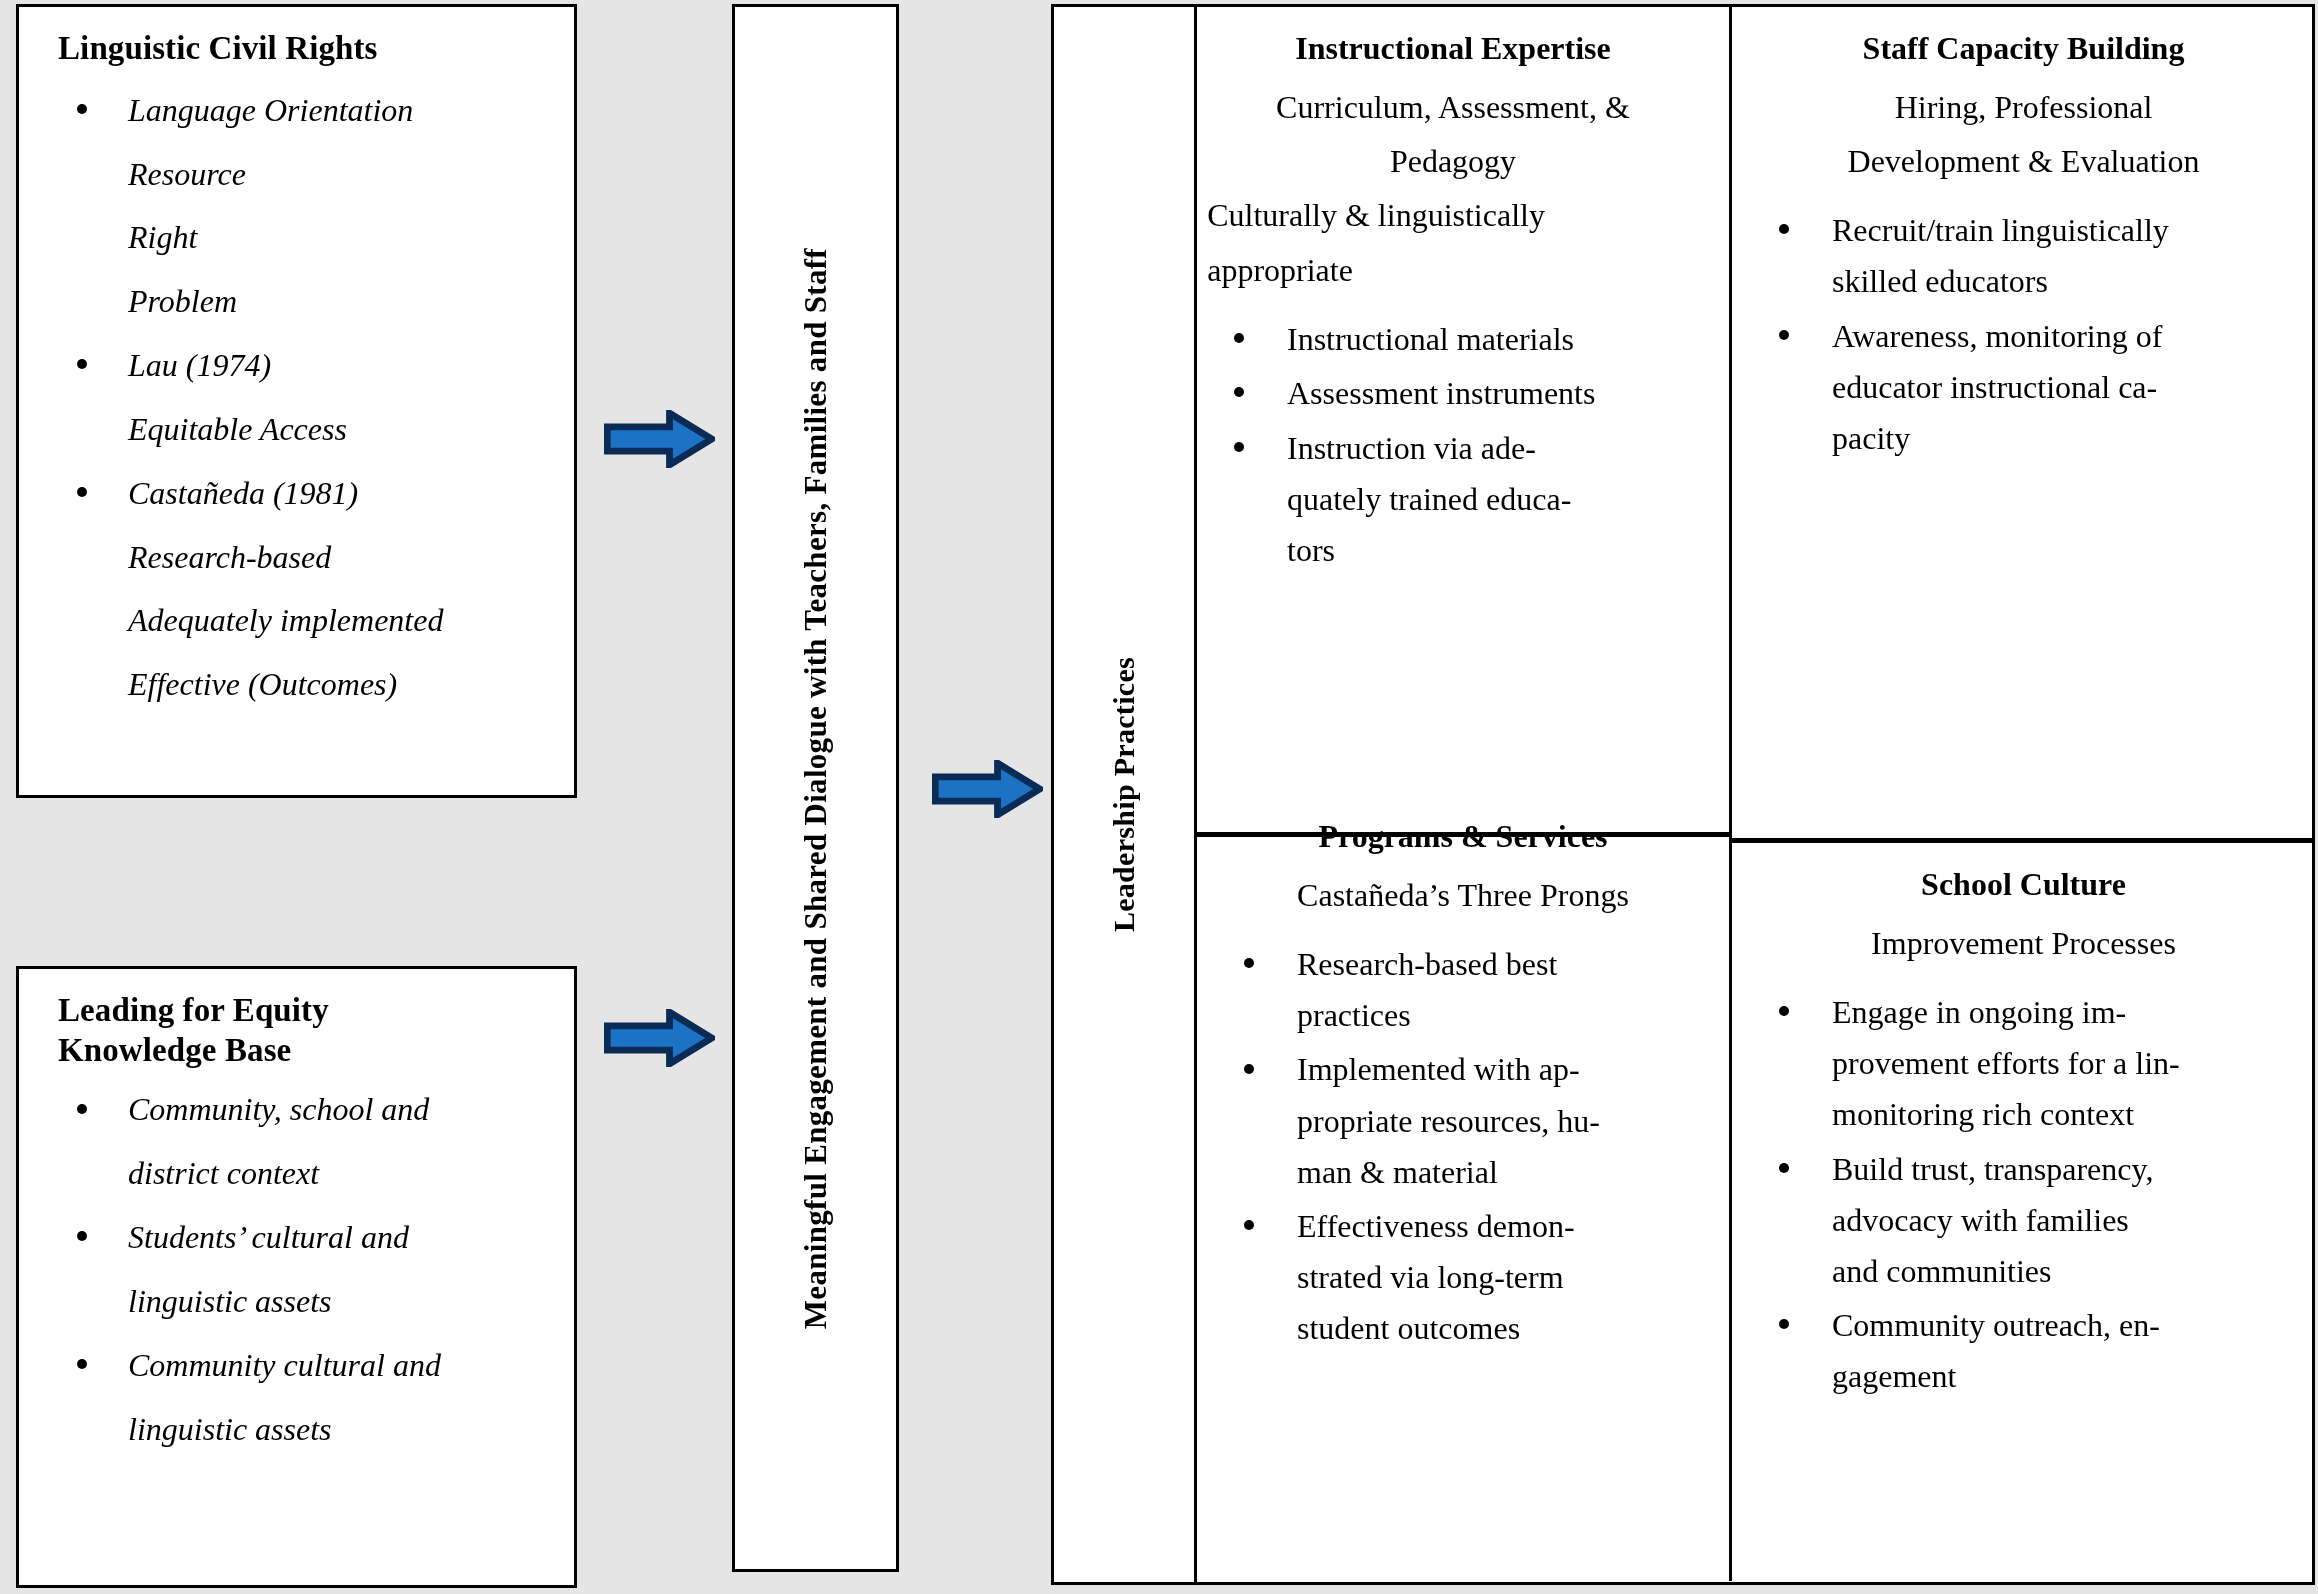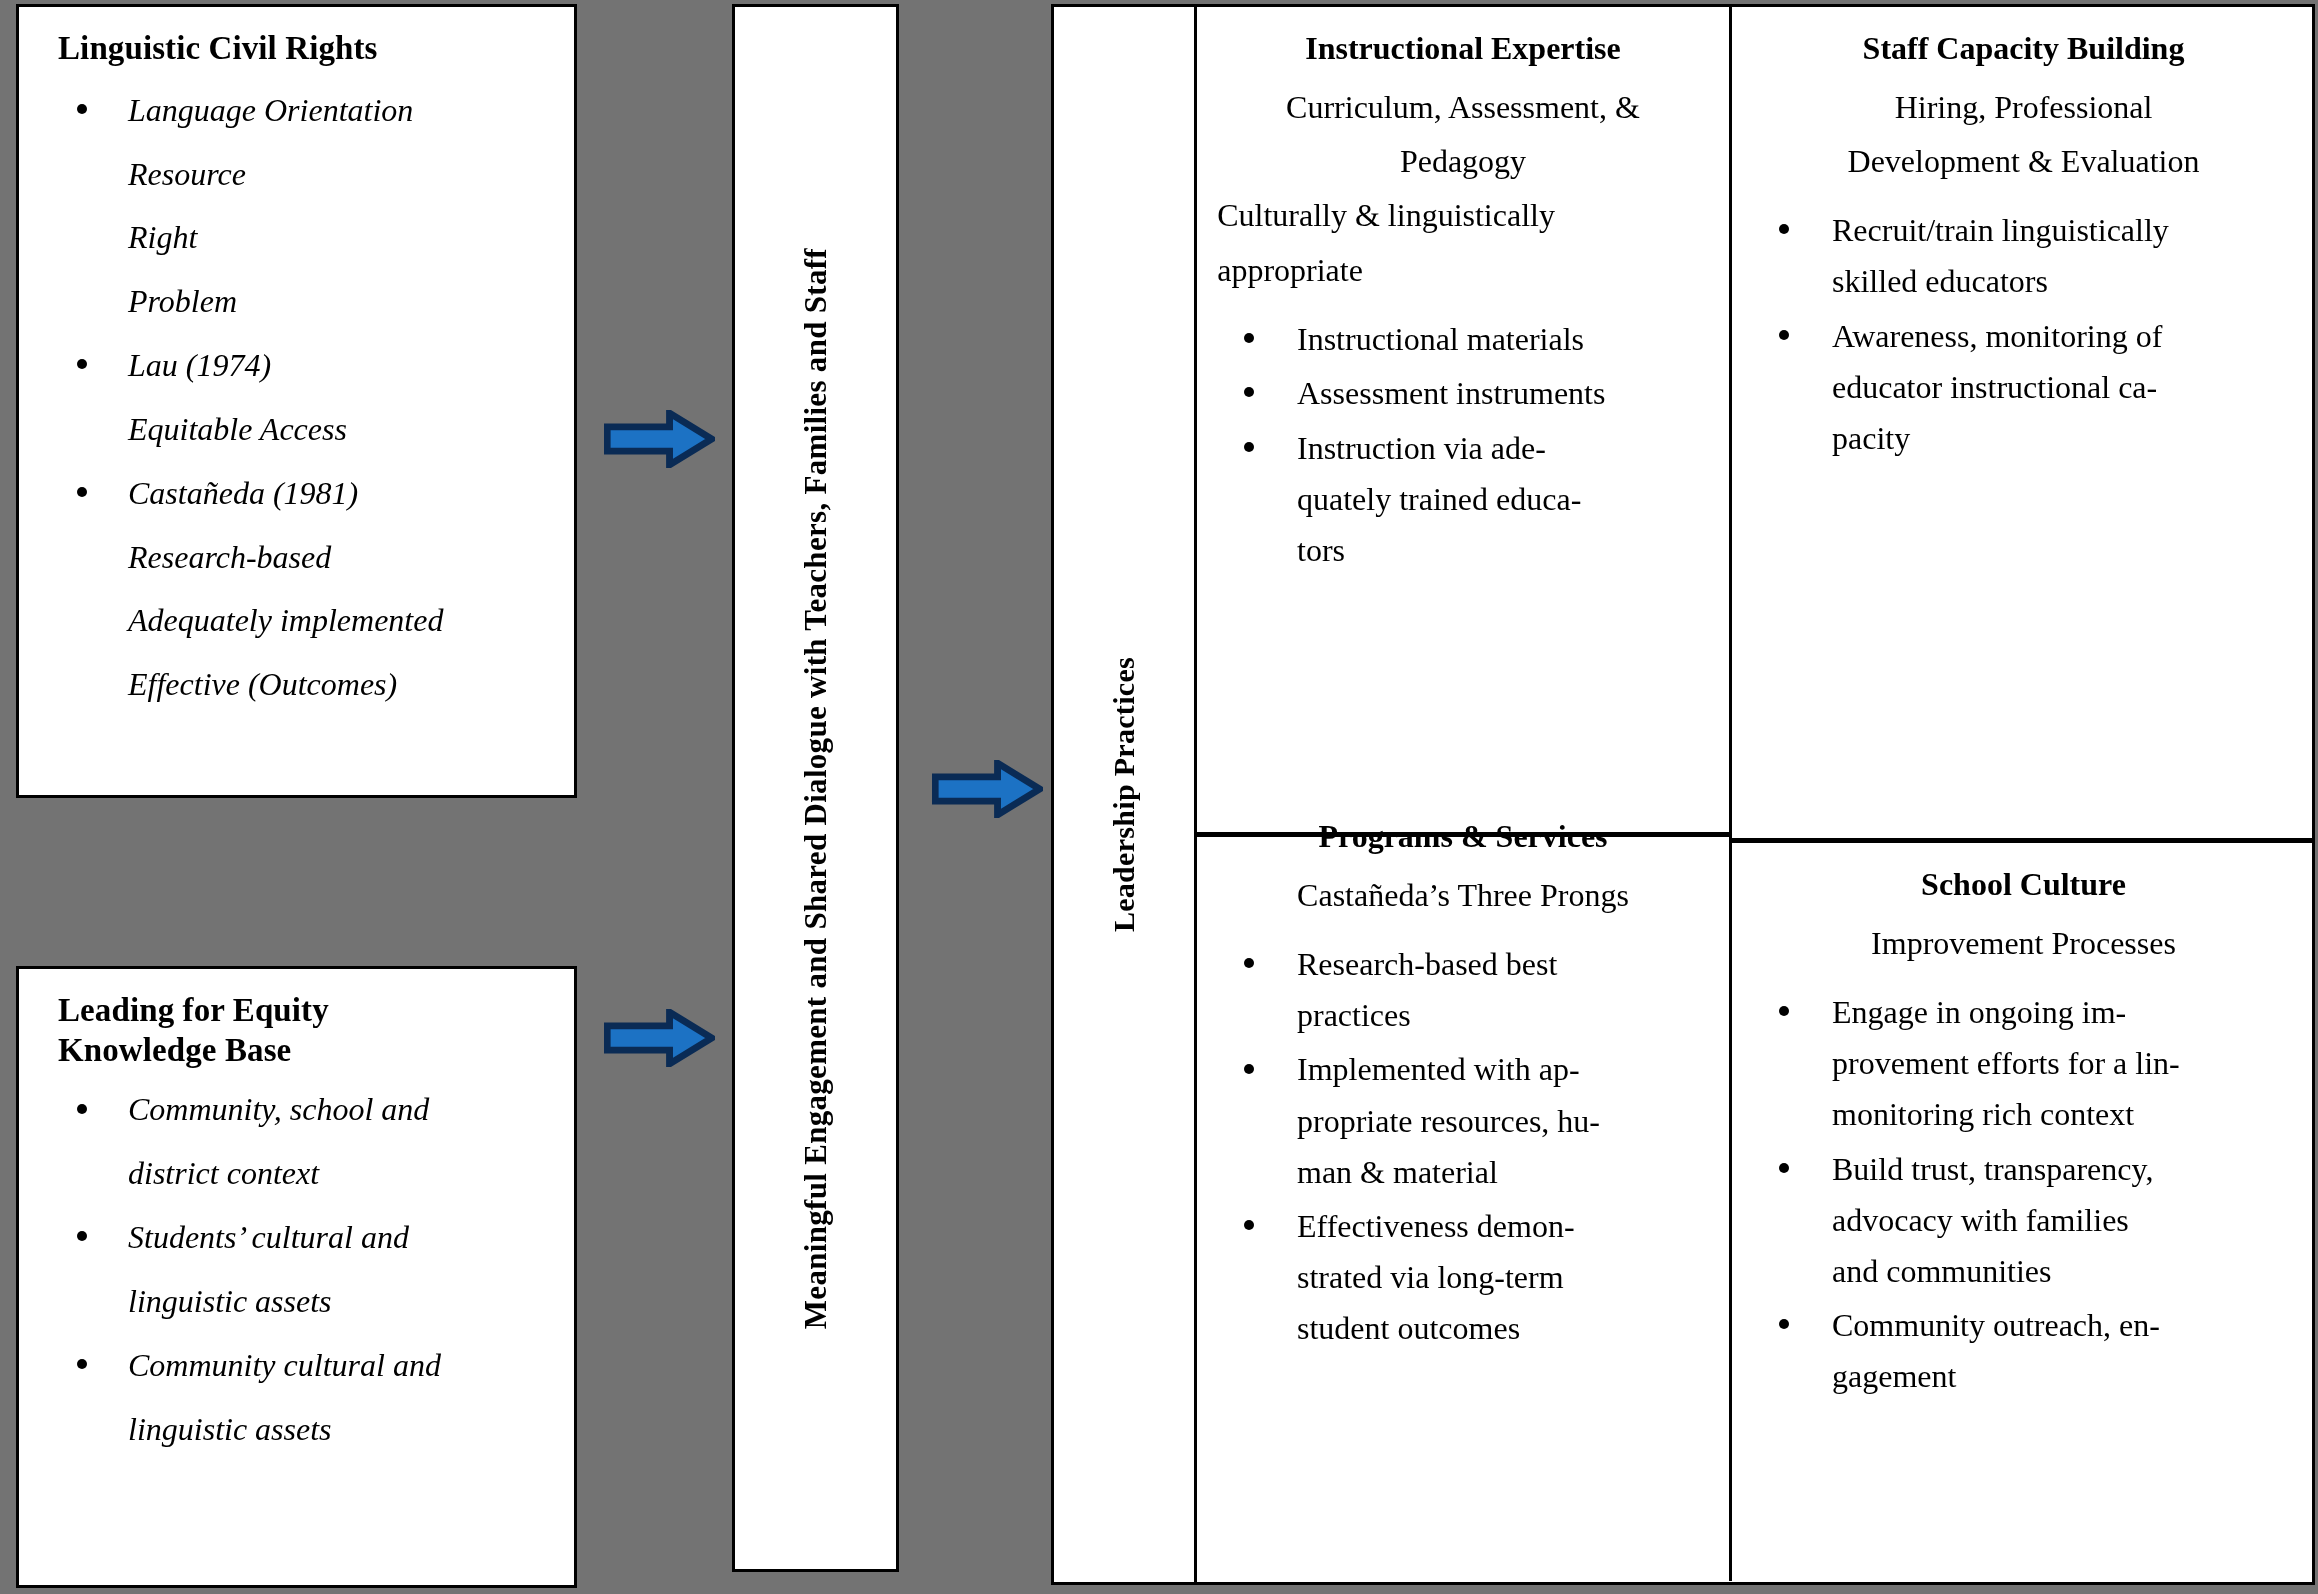--- a/index.html
+++ b/index.html
@@ -9,21 +9,21 @@
     background: #ffffff;
   }
   body {
     font-family: "Liberation Serif", "DejaVu Serif", serif;
     color: #000000;
   }
   #canvas {
     position: relative;
     width: 2319px;
     height: 1594px;
-    background: #737373;
+    background: #e5e5e5;
     overflow: hidden;
   }
 
   
   .box {
     position: absolute;
     box-sizing: border-box;
     border: 3.2px solid #000000;
     background: #ffffff;
   }
@@ -225,21 +225,21 @@
     </div>
 
     <div class="vdiv" style="left:675px; top:0; width:3.2px; height:831px;"></div>
 
     <div class="vdiv" style="left:675px; top:831px; width:3.2px; height:743px;"></div>
 
     <div class="hdiv" style="left:143px; top:825px; width:535px; height:4.8px;"></div>
 
     <div class="hdiv" style="left:675px; top:831px; width:586px; height:4.8px;"></div>
 
-    <div class="quad" id="quad-0" style="left:143px; top:0; width:532px; height:825px;">
+    <div class="quad" id="quad-0" style="left:133px; top:0; width:532px; height:825px;">
         <div class="q-title">Instructional Expertise</div>
         <div class="q-sub">Curriculum, Assessment, &amp;</div>
         <div class="q-sub">Pedagogy</div>
         <div class="q-sub left-al">Culturally &amp; linguistically</div>
         <div class="q-sub left-al">appropriate</div>
         <ul class="qlist">
           <li>
             <span class="dot"></span>
             <div>Instructional materials</div>
           </li>

